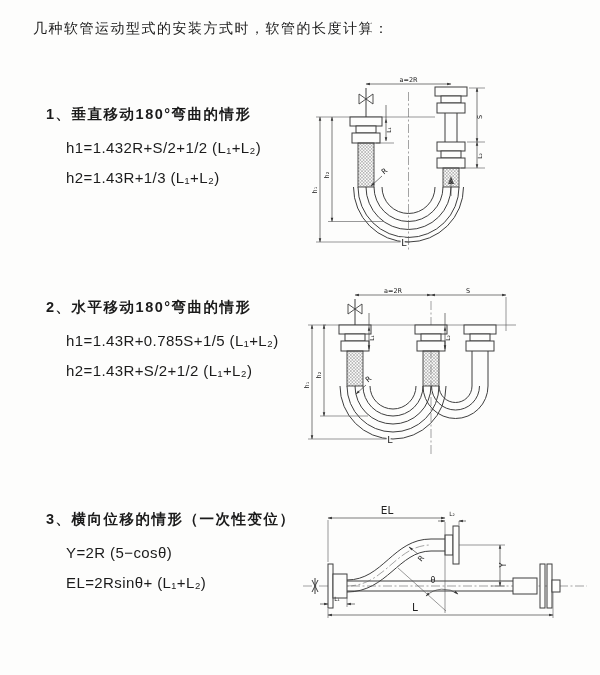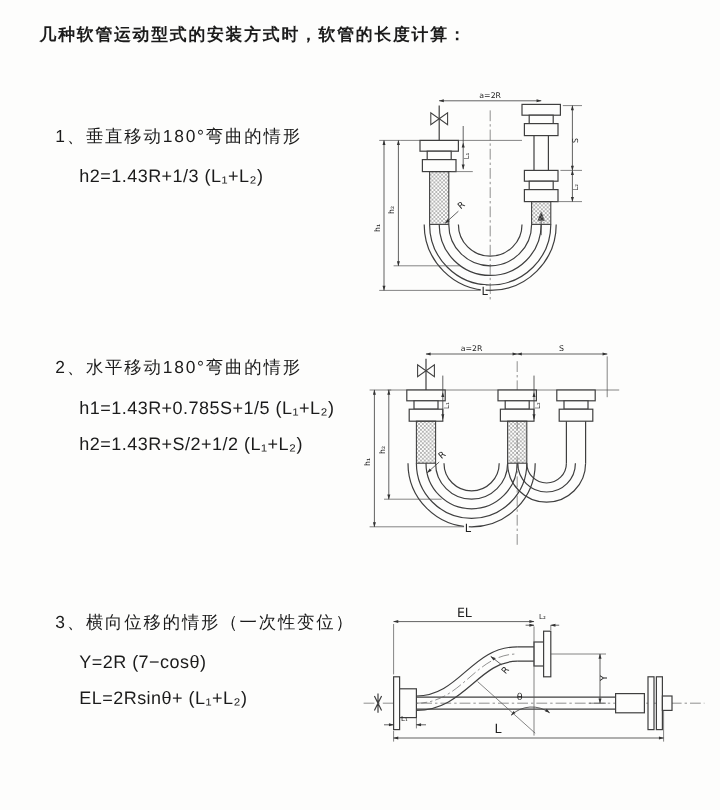--- a/index.html
+++ b/index.html
@@ -1,20 +1,20 @@
 <!DOCTYPE html>
 <html><head>
 <meta charset="utf-8">
 <style>
   html,body{margin:0;padding:0}
   body{width:600px;height:675px;background:#fdfdfc;position:relative;overflow:hidden;
        font-family:"Liberation Sans","DejaVu Sans",sans-serif;color:#1b1b1b}
-  .page-title{position:absolute;left:33px;top:20px;font-size:14px;font-weight:bold;letter-spacing:1.5px}
+  .page-title{position:absolute;left:33px;top:20px;font-size:14px;font-weight:normal;letter-spacing:1.5px}
   .section{position:absolute;left:46px}
-  .heading{font-size:14.5px;font-weight:normal;letter-spacing:1.5px;line-height:20px;margin-bottom:9px;white-space:nowrap}
+  .heading{font-size:14.5px;font-weight:bold;letter-spacing:1.5px;line-height:20px;margin-bottom:9px;white-space:nowrap}
   .formula{font-size:15px;line-height:30px;padding-left:20px;letter-spacing:.4px;white-space:nowrap}
   svg{position:absolute}
   svg text{font-family:"DejaVu Sans","Liberation Sans",sans-serif;fill:#222}
   .med{stroke:#3f3f3f;stroke-width:1;fill:none}
   .thin{stroke:#555;stroke-width:.6;fill:none}
   .dim{stroke:#444;stroke-width:.7;fill:none}
   .cl{stroke:#666;stroke-width:.6;fill:none;stroke-dasharray:9 2.5 2 2.5}
   .flange{fill:#fdfdfc;stroke:#3f3f3f;stroke-width:1}
   .hatchr{stroke:#3f3f3f;stroke-width:.9}
   .solidarrow{fill:#333;stroke:none}
@@ -25,32 +25,33 @@
   text.lab-xl{font-size:10.5px}
   text.lab-r{font-size:7.5px}
 </style>
 </head>
 <body>
 
 <div class="page-title">几种软管运动型式的安装方式时，软管的长度计算：</div>
 
 <div class="section" style="top:104px">
   <div class="heading">1、垂直移动180°弯曲的情形</div>
+  <div class="formula">h1=1.432R+S/2+1/2 (L₁+L₂)</div>
   <div class="formula">h2=1.43R+1/3 (L₁+L₂)</div>
 </div>
 
 <div class="section" style="top:297px">
   <div class="heading">2、水平移动180°弯曲的情形</div>
   <div class="formula">h1=1.43R+0.785S+1/5 (L₁+L₂)</div>
   <div class="formula">h2=1.43R+S/2+1/2 (L₁+L₂)</div>
 </div>
 
 <div class="section" style="top:509px">
   <div class="heading">3、横向位移的情形（一次性变位）</div>
-  <div class="formula">Y=2R (7−cosθ)</div>
+  <div class="formula">Y=2R (5−cosθ)</div>
   <div class="formula">EL=2Rsinθ+ (L₁+L₂)</div>
 </div>
 
 <svg style="left:298px;top:72px" width="230" height="200" viewBox="0 0 230 200">
   <defs>
     <marker id="ar1" viewBox="0 0 10 10" refX="9.2" refY="5" markerWidth="9" markerHeight="6" orient="auto-start-reverse">
       <path d="M0,2 L10,5 L0,8 z" fill="#333"></path>
     </marker>
     <pattern id="hz1" width="3.2" height="3.2" patternUnits="userSpaceOnUse">
       <path d="M0,3.2 L3.2,0 M0,0 L3.2,3.2" stroke="#8a8a8a" stroke-width="0.5"></path>

